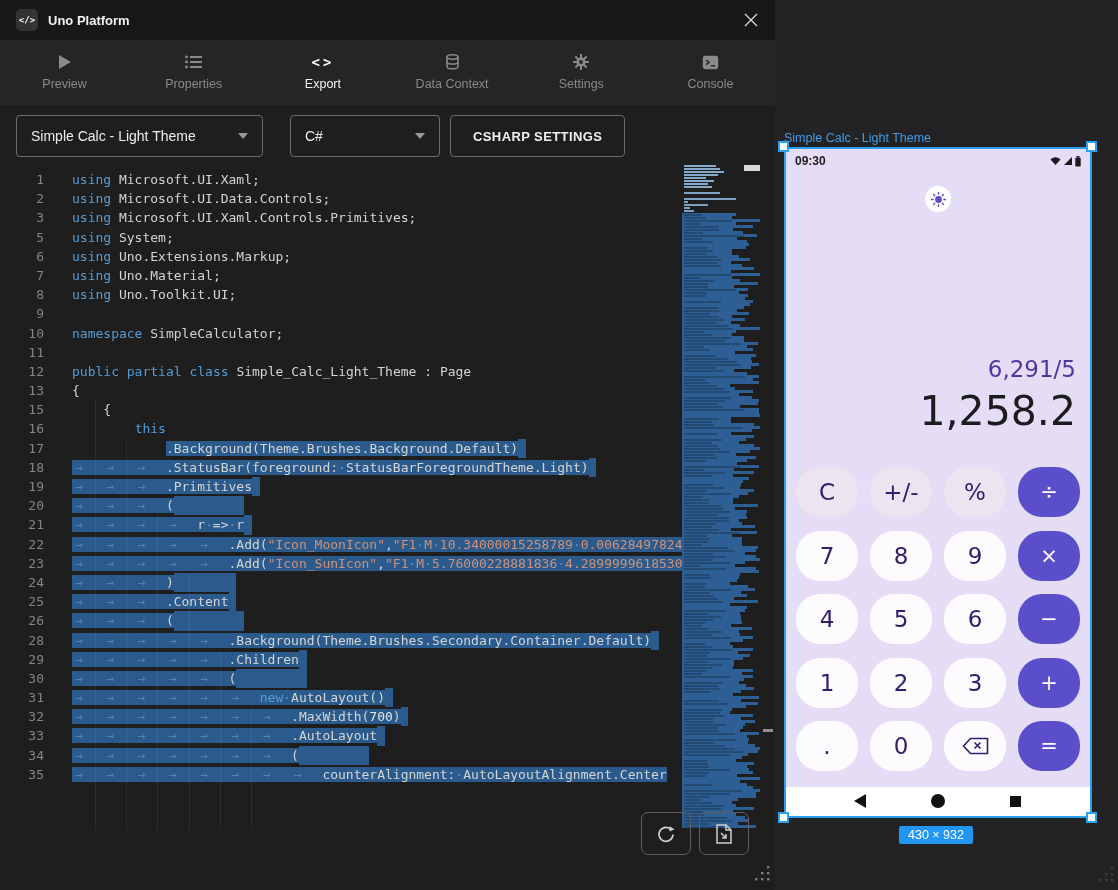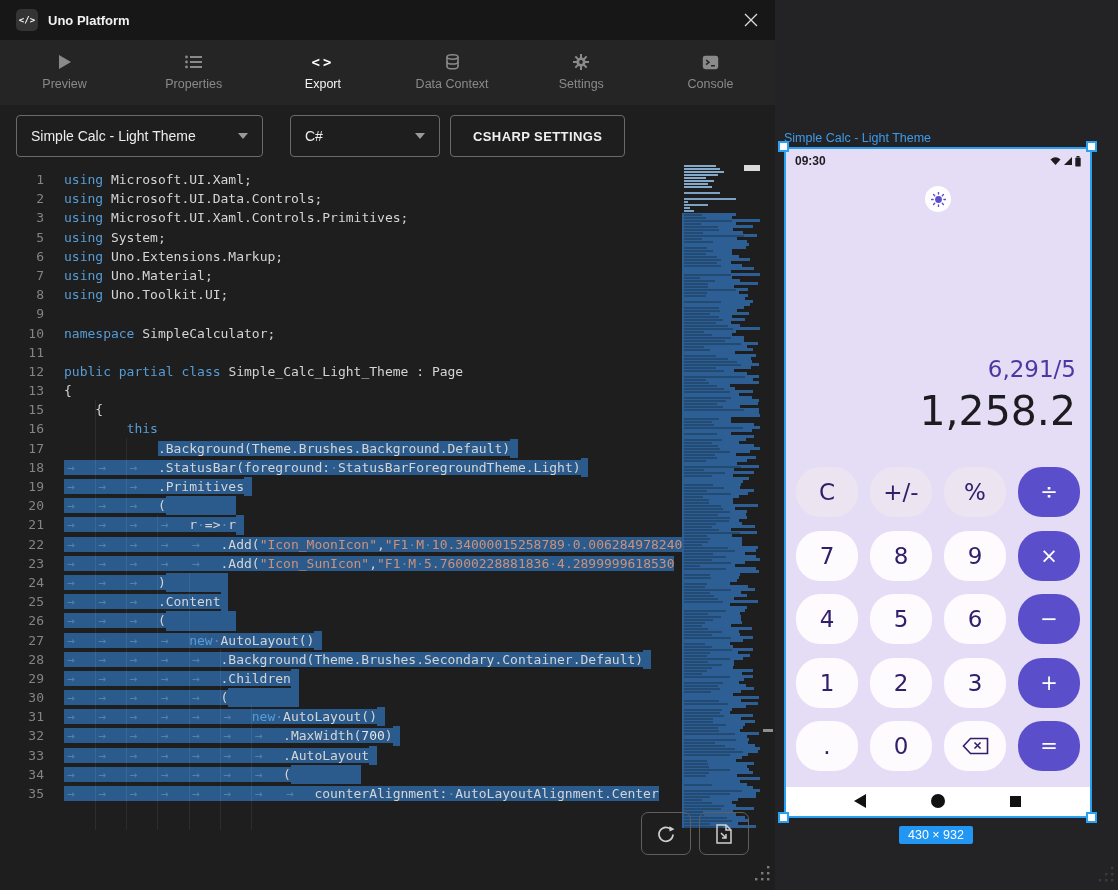--- a/index.html
+++ b/index.html
@@ -39,21 +39,21 @@
         font-weight:bold; letter-spacing:.4px; display:flex; align-items:center;
         background:#1e1e1e; cursor:pointer; }
 
   
   .editor { position:absolute; left:0; top:165px; width:775px; height:665px; background:#1e1e1e;
             overflow:hidden; }
   .code { position:absolute; left:0; top:5px; width:682px; overflow:hidden;
           font-family:"DejaVu Sans Mono", monospace; font-size:13px; }
   .code-line { height:19.2px; line-height:19.2px; white-space:pre; }
   .ln { display:inline-block; width:44px; text-align:right; color:#848484; }
-  .lc { margin-left:20px; }
+  .lc { margin-left:28px; }
   .tk { color:#569cd6; } .td { color:#d4d4d4; } .ts { color:#ce9178; } .tn { color:#e5e5e5; }
   .sel { background:#2b5b8c; }
   .sel .ext { display:inline-block; background:#2b5b8c; height:19.2px; vertical-align:top; }
   .tab-ws { display:inline-block; width:4ch; color:rgba(150,190,230,.38); text-indent:.4ch; }
   .wsd { color:rgba(160,195,230,.5); }
   .guide { position:absolute; width:1px; background:rgba(255,255,255,.07); pointer-events:none; }
 
   .minimap { position:absolute; left:682px; top:0; width:78px; height:665px; overflow:hidden; }
   .mm-row { position:absolute; left:0; height:3px; }
   .mm-slider { position:absolute; left:62px; top:-2px; width:16px; height:8px; background:#d9d9d9; }
@@ -226,21 +226,20 @@
           <div class="code-line"><span class="ln">17</span><span class="lc"><span class="td">            </span><span class="sel"><span class="td">.Background(Theme.Brushes.Background.Default)</span><span class="ext" style="width:1ch"></span></span></span></div>
           <div class="code-line"><span class="ln">18</span><span class="lc"><span class="sel"><span class="tab-ws">→</span><span class="tab-ws">→</span><span class="tab-ws">→</span><span class="td">.StatusBar(foreground:<span class="wsd">·</span>StatusBarForegroundTheme.Light)</span><span class="ext" style="width:1ch"></span></span></span></div>
           <div class="code-line"><span class="ln">19</span><span class="lc"><span class="sel"><span class="tab-ws">→</span><span class="tab-ws">→</span><span class="tab-ws">→</span><span class="td">.Primitives</span><span class="ext" style="width:1ch"></span></span></span></div>
           <div class="code-line"><span class="ln">20</span><span class="lc"><span class="sel"><span class="tab-ws">→</span><span class="tab-ws">→</span><span class="tab-ws">→</span><span class="td">(</span><span class="ext" style="width:9ch"></span></span></span></div>
           <div class="code-line"><span class="ln">21</span><span class="lc"><span class="sel"><span class="tab-ws">→</span><span class="tab-ws">→</span><span class="tab-ws">→</span><span class="tab-ws">→</span><span class="td">r<span class="wsd">·</span>=&gt;<span class="wsd">·</span>r</span><span class="ext" style="width:1ch"></span></span></span></div>
           <div class="code-line"><span class="ln">22</span><span class="lc"><span class="sel"><span class="tab-ws">→</span><span class="tab-ws">→</span><span class="tab-ws">→</span><span class="tab-ws">→</span><span class="tab-ws">→</span><span class="td">.Add(</span><span class="ts">"Icon_MoonIcon"</span><span class="td">,</span><span class="ts">"F1<span class="wsd">·</span>M<span class="wsd">·</span>10.34000015258789<span class="wsd">·</span>0.006284978240</span></span></span></div>
           <div class="code-line"><span class="ln">23</span><span class="lc"><span class="sel"><span class="tab-ws">→</span><span class="tab-ws">→</span><span class="tab-ws">→</span><span class="tab-ws">→</span><span class="tab-ws">→</span><span class="td">.Add(</span><span class="ts">"Icon_SunIcon"</span><span class="td">,</span><span class="ts">"F1<span class="wsd">·</span>M<span class="wsd">·</span>5.76000228881836<span class="wsd">·</span>4.2899999618530</span></span></span></div>
           <div class="code-line"><span class="ln">24</span><span class="lc"><span class="sel"><span class="tab-ws">→</span><span class="tab-ws">→</span><span class="tab-ws">→</span><span class="td">)</span><span class="ext" style="width:8ch"></span></span></span></div>
           <div class="code-line"><span class="ln">25</span><span class="lc"><span class="sel"><span class="tab-ws">→</span><span class="tab-ws">→</span><span class="tab-ws">→</span><span class="td">.Content</span><span class="ext" style="width:1ch"></span></span></span></div>
           <div class="code-line"><span class="ln">26</span><span class="lc"><span class="sel"><span class="tab-ws">→</span><span class="tab-ws">→</span><span class="tab-ws">→</span><span class="td">(</span><span class="ext" style="width:9ch"></span></span></span></div>
-          <div class="code-line"><span class="ln">27</span><span class="lc"><span class="sel"><span class="tab-ws">→</span><span class="tab-ws">→</span><span class="tab-ws">→</span><span class="tab-ws">→</span><span class="tk">new</span><span class="td"><span class="wsd">·</span>AutoLayout()</span><span class="ext" style="width:1ch"></span></span></span></div>
           <div class="code-line"><span class="ln">28</span><span class="lc"><span class="sel"><span class="tab-ws">→</span><span class="tab-ws">→</span><span class="tab-ws">→</span><span class="tab-ws">→</span><span class="tab-ws">→</span><span class="td">.Background(Theme.Brushes.Secondary.Container.Default)</span><span class="ext" style="width:1ch"></span></span></span></div>
           <div class="code-line"><span class="ln">29</span><span class="lc"><span class="sel"><span class="tab-ws">→</span><span class="tab-ws">→</span><span class="tab-ws">→</span><span class="tab-ws">→</span><span class="tab-ws">→</span><span class="td">.Children</span><span class="ext" style="width:1ch"></span></span></span></div>
           <div class="code-line"><span class="ln">30</span><span class="lc"><span class="sel"><span class="tab-ws">→</span><span class="tab-ws">→</span><span class="tab-ws">→</span><span class="tab-ws">→</span><span class="tab-ws">→</span><span class="td">(</span><span class="ext" style="width:9ch"></span></span></span></div>
           <div class="code-line"><span class="ln">31</span><span class="lc"><span class="sel"><span class="tab-ws">→</span><span class="tab-ws">→</span><span class="tab-ws">→</span><span class="tab-ws">→</span><span class="tab-ws">→</span><span class="tab-ws">→</span><span class="tk">new</span><span class="td"><span class="wsd">·</span>AutoLayout()</span><span class="ext" style="width:1ch"></span></span></span></div>
           <div class="code-line"><span class="ln">32</span><span class="lc"><span class="sel"><span class="tab-ws">→</span><span class="tab-ws">→</span><span class="tab-ws">→</span><span class="tab-ws">→</span><span class="tab-ws">→</span><span class="tab-ws">→</span><span class="tab-ws">→</span><span class="td">.MaxWidth(</span><span class="tn">700</span><span class="td">)</span><span class="ext" style="width:1ch"></span></span></span></div>
           <div class="code-line"><span class="ln">33</span><span class="lc"><span class="sel"><span class="tab-ws">→</span><span class="tab-ws">→</span><span class="tab-ws">→</span><span class="tab-ws">→</span><span class="tab-ws">→</span><span class="tab-ws">→</span><span class="tab-ws">→</span><span class="td">.AutoLayout</span><span class="ext" style="width:1ch"></span></span></span></div>
           <div class="code-line"><span class="ln">34</span><span class="lc"><span class="sel"><span class="tab-ws">→</span><span class="tab-ws">→</span><span class="tab-ws">→</span><span class="tab-ws">→</span><span class="tab-ws">→</span><span class="tab-ws">→</span><span class="tab-ws">→</span><span class="td">(</span><span class="ext" style="width:9ch"></span></span></span></div>
           <div class="code-line"><span class="ln">35</span><span class="lc"><span class="sel"><span class="tab-ws">→</span><span class="tab-ws">→</span><span class="tab-ws">→</span><span class="tab-ws">→</span><span class="tab-ws">→</span><span class="tab-ws">→</span><span class="tab-ws">→</span><span class="tab-ws">→</span><span class="td">counterAlignment:<span class="wsd">·</span>AutoLayoutAlignment.Center</span></span></span></div>
         </div>
       <div class="minimap" id="minimap">

